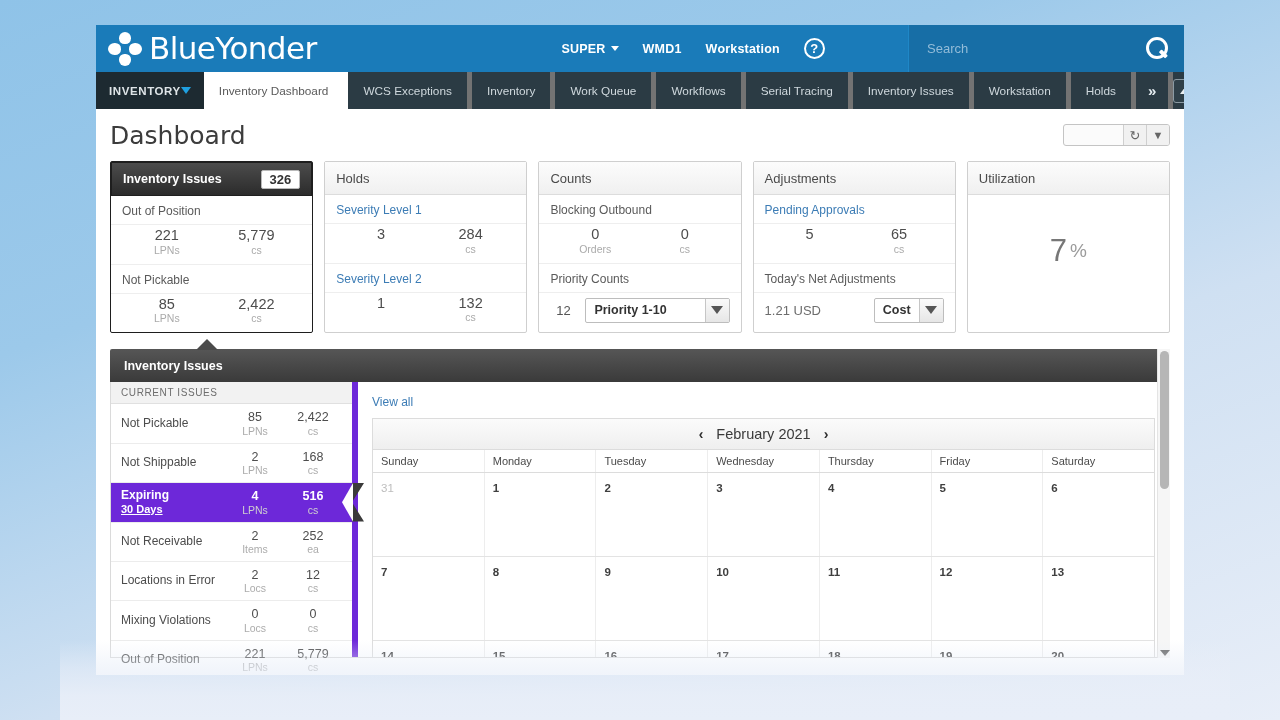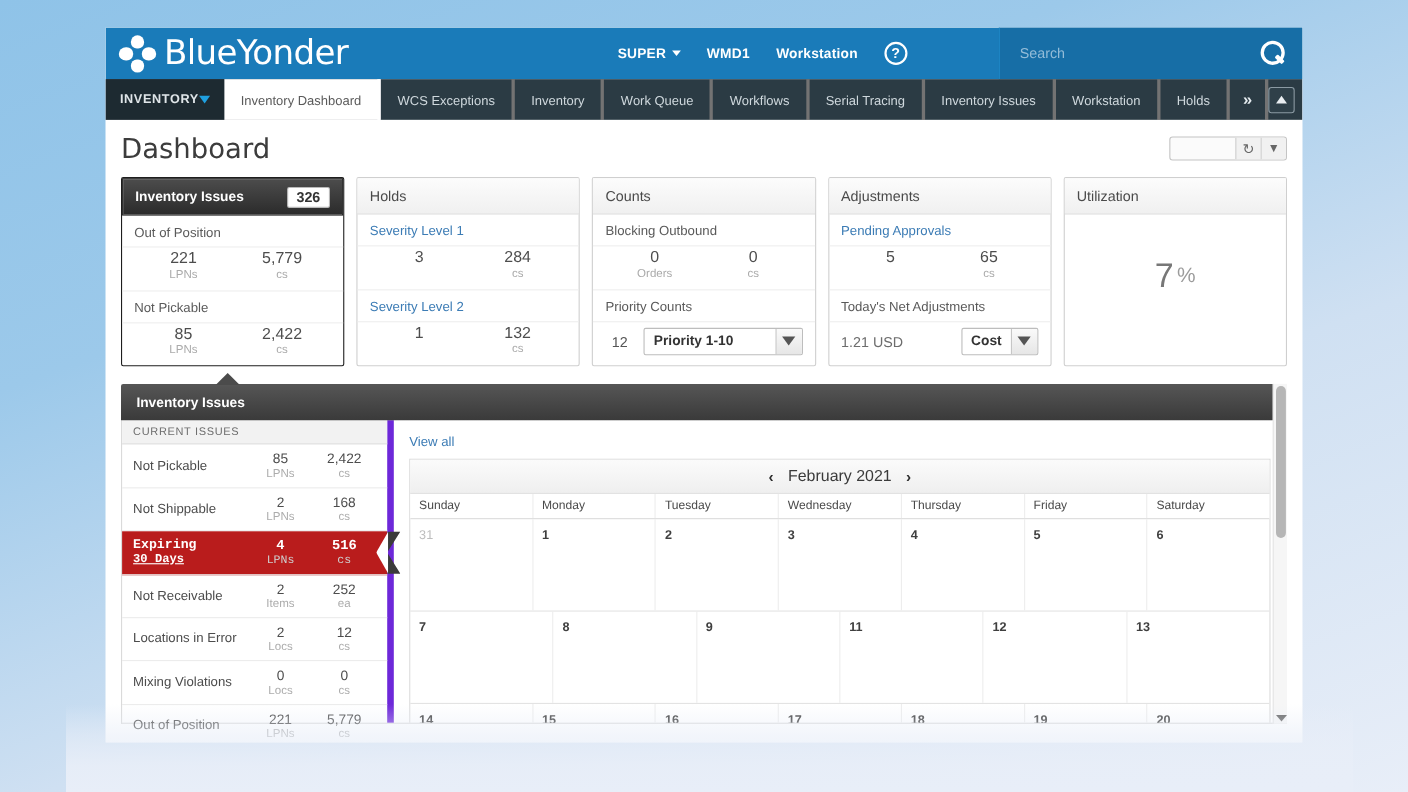--- a/index.html
+++ b/index.html
@@ -82,21 +82,21 @@
   }
   .module-sel {
     width: 149px; background: #1d2a31; color: #dfe5e8; font-size: 11.5px; font-weight: bold;
     letter-spacing: 0.6px; display: flex; align-items: center; justify-content: space-between;
     padding: 0 13px; cursor: pointer;
   }
   .module-sel .caret-dn { border-top-color: #1fa0e0; border-left-width: 5px; border-right-width: 5px; border-top-width: 7px; }
   .tabs { display: flex; align-items: stretch; }
   .tab {
     padding: 0 15px; display: flex; align-items: center; color: #cfd8dd; font-size: 11.8px;
-    border-right: 3px solid #737373; cursor: pointer; white-space: nowrap;
+    border-right: 5px solid #737373; cursor: pointer; white-space: nowrap;
   }
   .tab.active { background: #ffffff; color: #5a5a5a; border-right-color: #ffffff; }
   .tab.chev { font-size: 15px; font-weight: bold; color: #e6edf1; padding: 0 12px; }
   .subnav-right {
     margin-left: auto; display: flex; align-items: center; padding-right: 11px;
   }
   .collapse-btn {
     width: 24px; height: 24px; border: 1px solid #8b9aa3; border-radius: 3px;
     background: #2f4049; display: flex; align-items: center; justify-content: center; cursor: pointer;
   }
@@ -177,21 +177,21 @@
     padding: 5px 10px; border-bottom: 1px solid #e0e0e0;
   }
   .irow {
     display: flex; align-items: center; padding: 6px 10px; border-bottom: 1px solid #ececec;
     font-size: 12px; color: #4c4c4c; position: relative; cursor: pointer;
   }
   .irow .nm { flex: 1; line-height: 1.15; }
   .irow .m { width: 58px; text-align: center; }
   .irow .m .n { font-size: 12.5px; color: #4d4d4d; line-height: 1.15; }
   .irow .m .u { font-size: 10.5px; color: #acacac; }
-  .irow.sel { background: #b91c1c; font-family: Liberation Mono, monospace; }
+  .irow.sel { background: #6d28d9; }
   .irow.sel .nm, .irow.sel .m .n { color: #fff; font-weight: bold; }
   .irow.sel .m .u { color: #cfcfcf; }
   .irow.sel .nm .sub2 { text-decoration: underline; font-weight: bold; font-size: 11px; }
   .irow.sel::after {
     content: ""; position: absolute; right: -1px; top: 0; bottom: 0; width: 11px;
     background: #fff;
     clip-path: polygon(100% 0, 0 50%, 100% 100%);
   }
   .irow.sel .notch {
     position: absolute; right: -12px; top: 0; bottom: 0; width: 12px; background: #3b3b3b;
@@ -557,20 +557,21 @@
               <div class="cal-cell"><span class="dn">3</span></div>
               <div class="cal-cell"><span class="dn">4</span></div>
               <div class="cal-cell"><span class="dn">5</span></div>
               <div class="cal-cell"><span class="dn">6</span></div>
             </div>
 
             <div class="cal-week">
               <div class="cal-cell"><span class="dn">7</span></div>
               <div class="cal-cell"><span class="dn">8</span></div>
               <div class="cal-cell"><span class="dn">9</span></div>
+              <div class="cal-cell"><span class="dn">10</span></div>
               <div class="cal-cell"><span class="dn">11</span></div>
               <div class="cal-cell"><span class="dn">12</span></div>
               <div class="cal-cell"><span class="dn">13</span></div>
             </div>
 
             <div class="cal-week">
               <div class="cal-cell"><span class="dn">14</span></div>
               <div class="cal-cell"><span class="dn">15</span></div>
               <div class="cal-cell">
                 <span class="dn">16</span>

